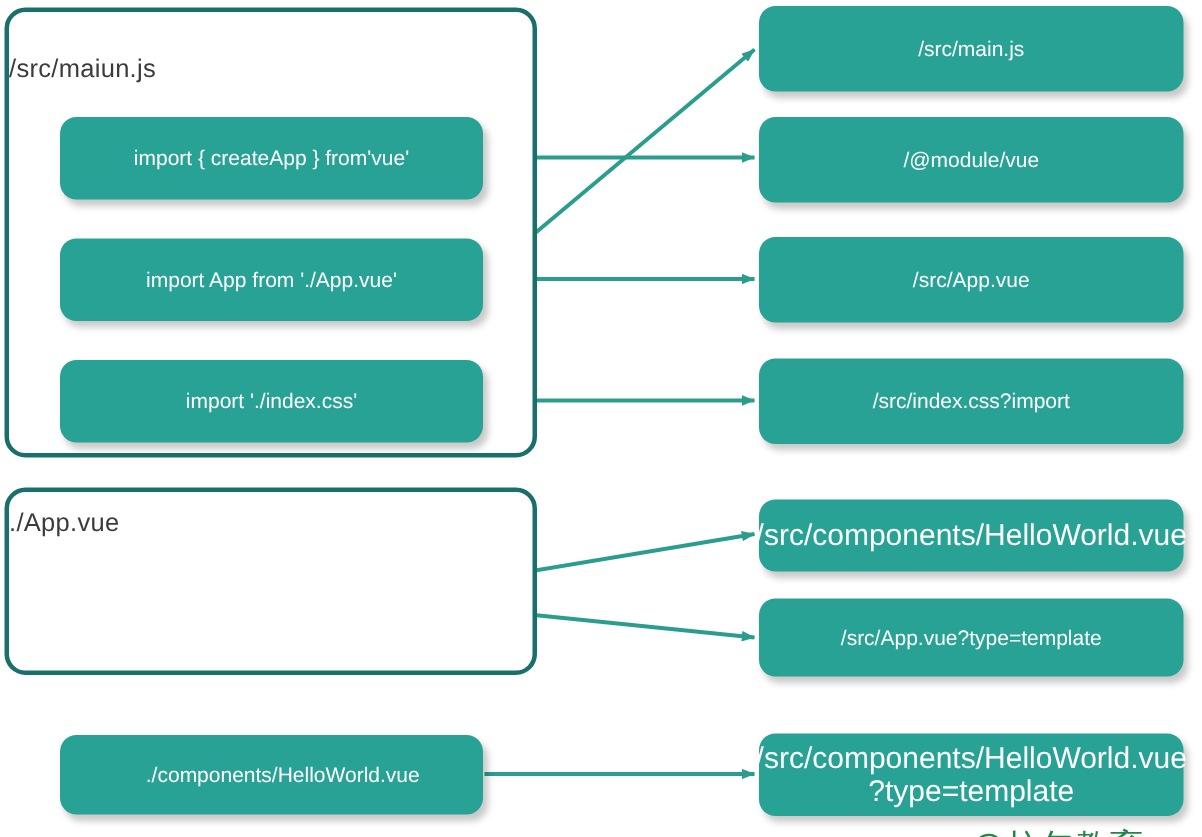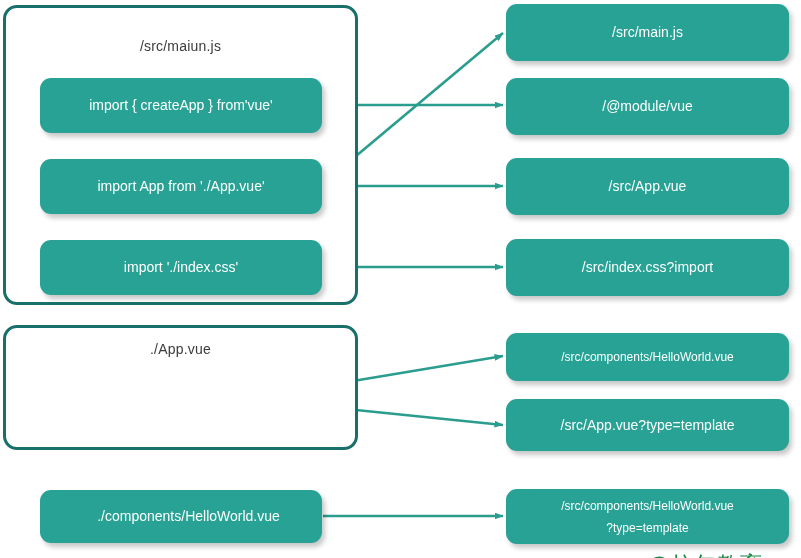--- a/index.html
+++ b/index.html
@@ -20,44 +20,43 @@
     position: absolute;
     background: #ffffff;
     border: 3px solid #19706a;
     border-radius: 14px;
     box-sizing: border-box;
   }
   .group-title {
     position: absolute;
     left: 0;
     right: 0;
-    text-align: center;
     color: #3b3b3b;
-    font-size: 14px;
+    font-size: 17px;
     line-height: 20px;
     letter-spacing: 0.2px;
   }
   
   .node {
     position: absolute;
     background: #27a295;
     border-radius: 11px;
     box-sizing: border-box;
     display: flex;
     align-items: center;
     justify-content: center;
     text-align: center;
     color: #ffffff;
     font-size: 14px;
     line-height: 21px;
     padding: 2px 10px;
     box-shadow: 3px 4px 5px rgba(0,0,0,0.22);
     white-space: pre-line;
   }
-  .node.tight { font-size: 12px; }
+  .node.tight { font-size: 20px; }
   
   #connectors {
     position: absolute;
     left: 0;
     top: 0;
     width: 801px;
     height: 558px;
     pointer-events: none;
   }
   

